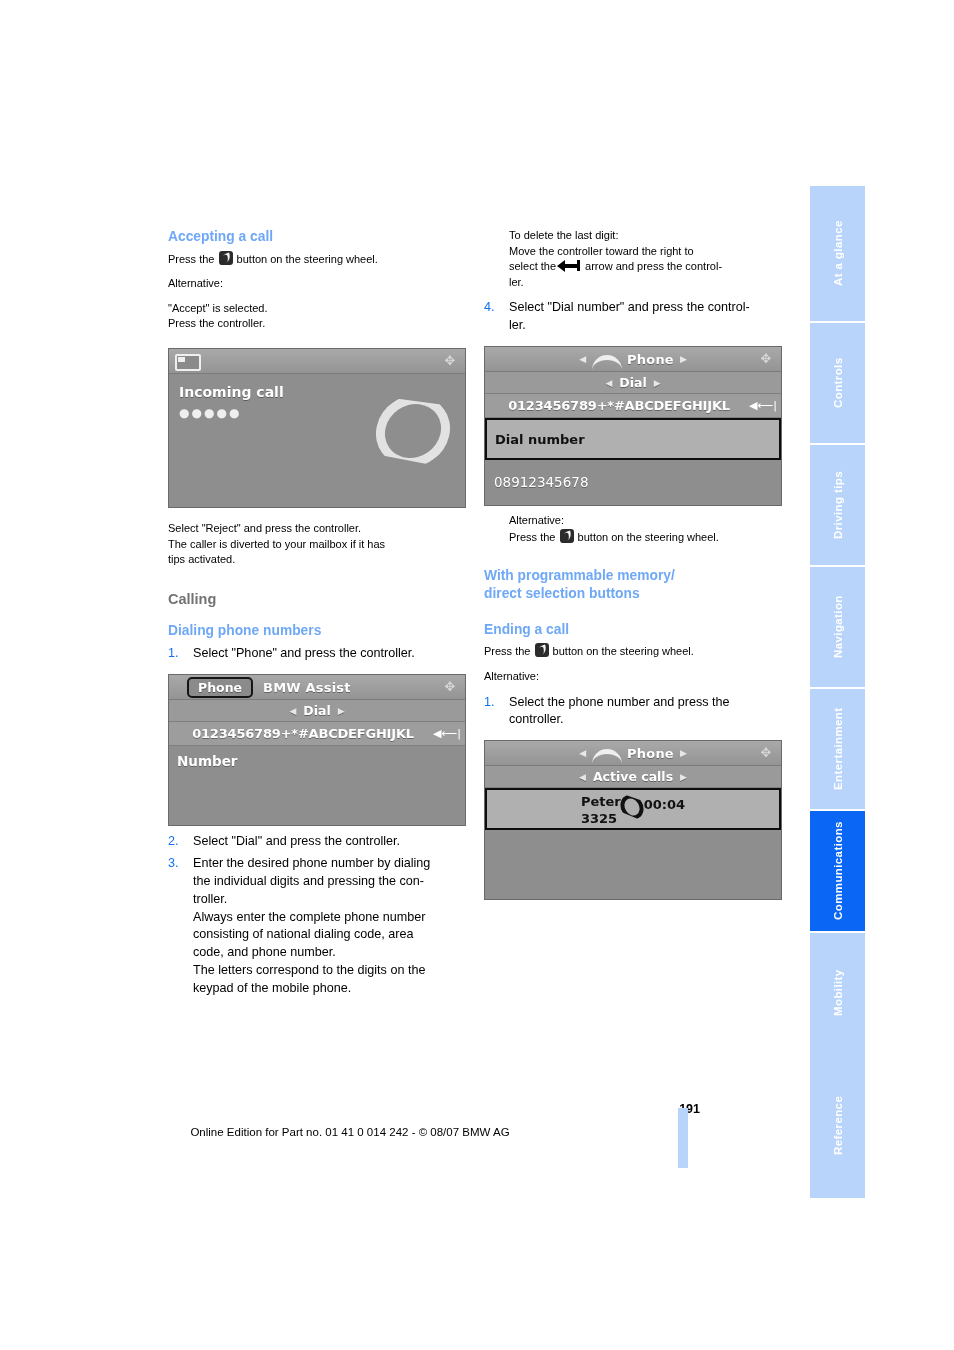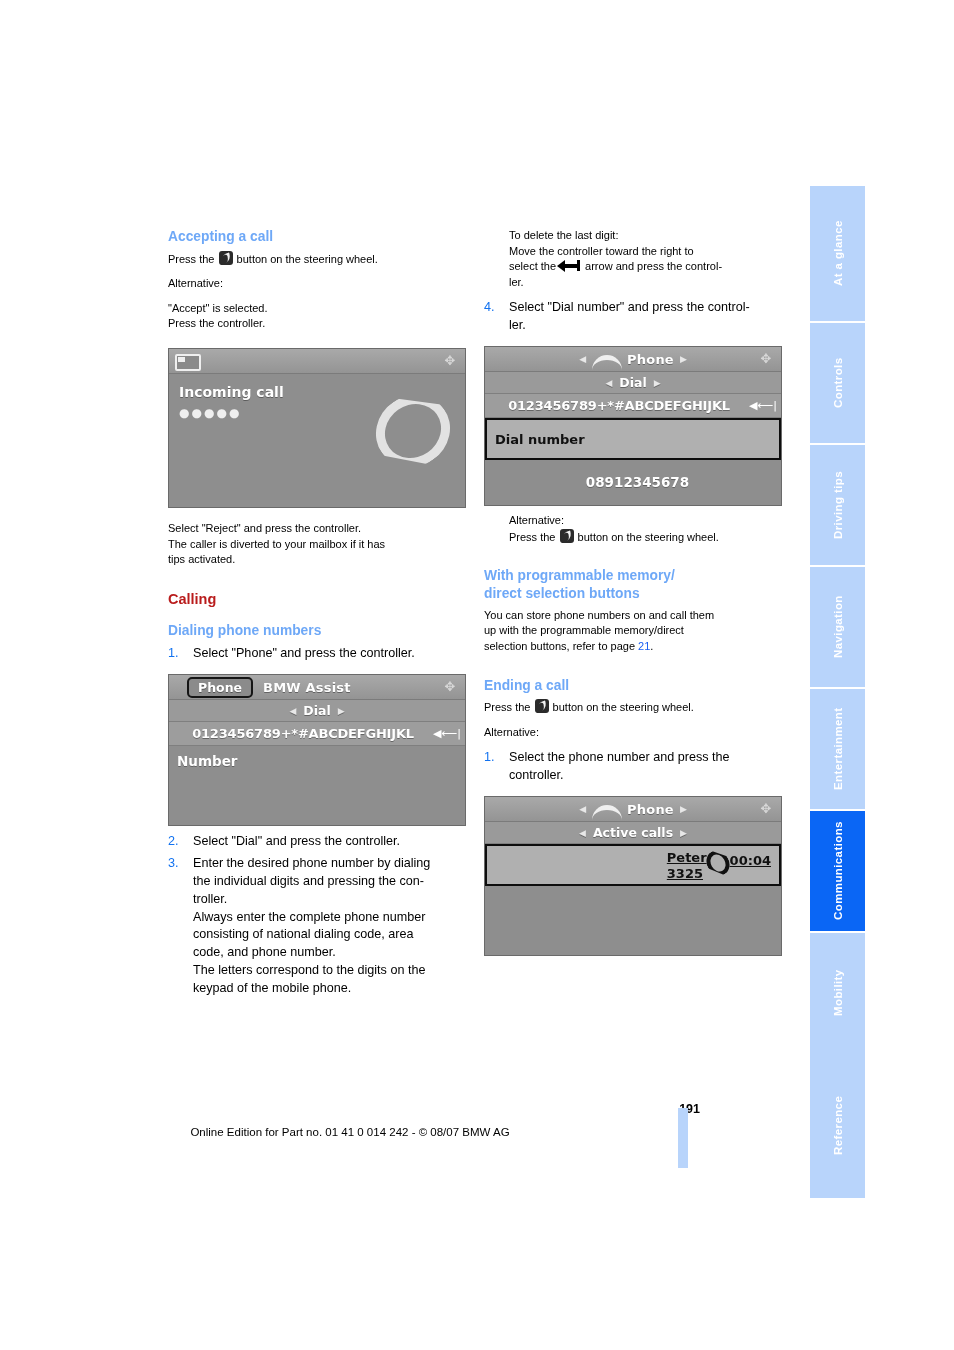--- a/index.html
+++ b/index.html
@@ -29,21 +29,21 @@
     border-bottom:2px solid #ffffff;
   }
   .tab.active{ background:#0a66f5; color:#ffffff; }
 
   
   .col{position:absolute; width:298px;}
   .col-left{left:168px; top:228px;}
   .col-right{left:484px; top:228px;}
 
   h2.sect{
-    color:#b91c1c;
+    color:#737373;
     font-size:14.5px;
     font-weight:bold;
     margin:0 0 6px 0;
     line-height:1.28;
   }
   h3.sub{
     color:#6ea8f7;
     font-size:13.8px;
     font-weight:bold;
     margin:0 0 5px 0;
@@ -389,21 +389,21 @@
       </div>
       <div class="charbar">
         <span class="chars">0123456789+*#ABCDEFGHIJKL</span>
         <span class="ic">◀</span>
         <span class="ic">⟵|</span>
       </div>
       <div class="row sel" style="height:42px;">
           <span>Dial number</span>
         </div>
       <div class="body" style="height:62px;padding:14px 0 0 9px;">
-        <div style="color:#fff;font-size:13.5px;font-weight:bold;text-shadow:0 1px 0 rgba(0,0,0,.3);text-align:center;">08912345678</div>
+        <div style="color:#fff;font-size:13.5px;font-weight:normal;text-shadow:0 1px 0 rgba(0,0,0,.3);">08912345678</div>
       </div>
 
     </div>
 
     <div class="gap-s"></div>
 
     <div class="indent">
       <p class="body">
         <span>Alternative:</span><br>
         <span>Press the</span>
@@ -412,26 +412,20 @@
       </p>
     </div>
 
 
     <div class="gap-m"></div>
 
     <h3 class="sub">
       <span>With programmable memory/</span><br>
       <span>direct selection buttons</span>
     </h3>
-    <p class="body">
-      <span>You can store phone numbers on and call them</span><br>
-      <span>up with the programmable memory/direct</span><br>
-      <span>selection buttons, refer to page</span>
-      <span class="pagelink">21</span><span>.</span>
-    </p>
 
     <div class="gap-m"></div>
 
     <h3 class="sub">Ending a call</h3>
     <p class="body">
       <span>Press the</span>
       <span class="swbtn"></span>
       <span>button on the steering wheel.</span>
     </p>
     <p class="body">Alternative:</p>
@@ -447,21 +441,21 @@
         <span class="handset"></span>
         <span class="title">Phone</span>
         <span class="arr" style="margin-left:6px;">▶</span>
         <div class="navcross">✥</div>
       </div>
       <div class="subbar">
         <span class="arr">◀</span>
         <span>Active calls</span>
         <span class="arr">▶</span>
       </div>
-      <div class="row sel" style="height:42px;align-items:flex-start;padding-top:4px;justify-content:flex-end;text-decoration:underline;">
+      <div class="row sel" style="height:42px;align-items:flex-start;padding-top:4px;justify-content:center;">
         <div style="line-height:1.25;">
           <div>Peter</div>
           <div>3325</div>
         </div>
         <div style="display:flex;align-items:center;">
           <span class="callicon"></span>
           <span>00:04</span>
         </div>
       </div>
       <div class="fill" style="height:74px;"></div>

